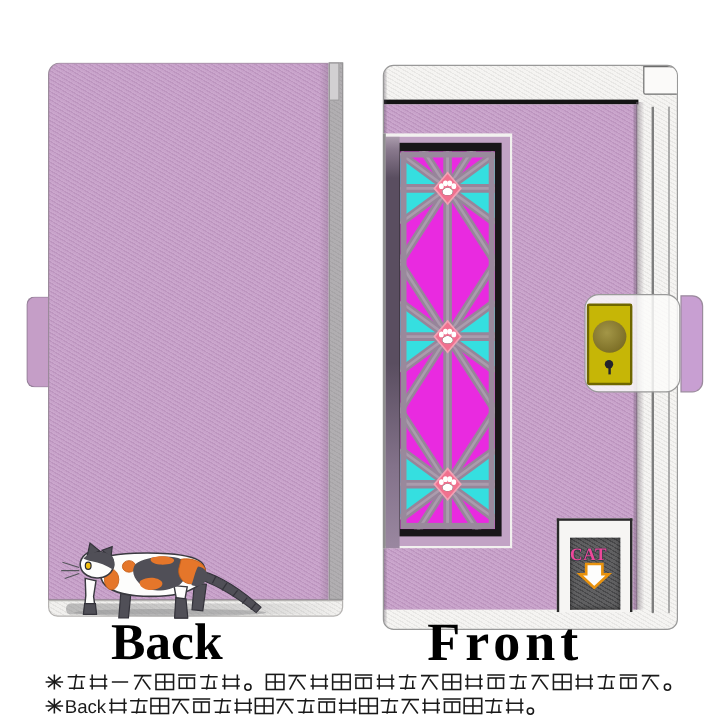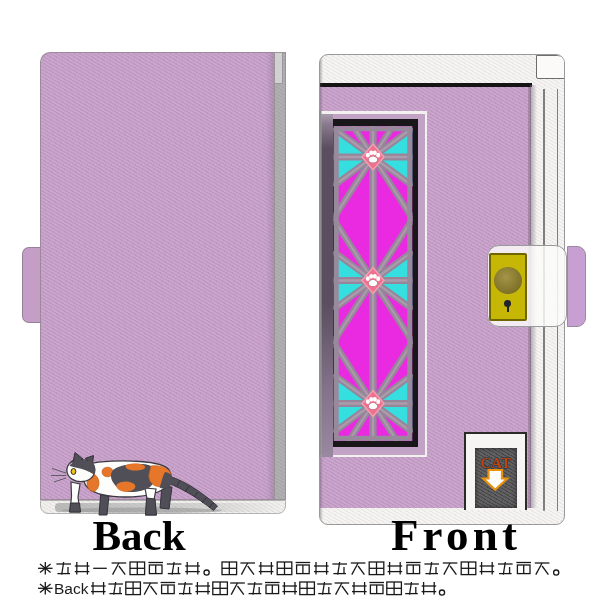--- a/index.html
+++ b/index.html
@@ -238,31 +238,31 @@
 
 <div class="abs" style="left:494px;top:267px;width:28px;height:27px;border-radius:50%;background:radial-gradient(circle at 42% 38%, #a39647, #7a6c24 78%);"></div>
 
 <div class="abs" style="left:504px;top:300px;width:7px;height:7px;border-radius:50%;background:#23232e;"></div>
 <div class="abs" style="left:506.5px;top:305px;width:2.6px;height:7px;background:#23232e;"></div>
 
 <div class="abs" style="left:464px;top:432px;width:63px;height:78px;background:#f6f5f3;border:2px solid #2a2a2a;border-bottom:none;box-sizing:border-box;"></div>
 
 <div class="abs" style="left:475px;top:448px;width:42px;height:60px;background:#58585a;background-image:repeating-linear-gradient(30deg, rgba(0,0,0,0.18) 0 1px, rgba(255,255,255,0.05) 1px 3px);box-shadow:inset 0 0 4px rgba(0,0,0,0.6);"></div>
 
-<div class="abs" style="left:475px;top:455px;width:42px;text-align:center;font-family:'Liberation Serif',serif;font-weight:bold;font-size:14.5px;letter-spacing:0.5px;color:#c2410c;text-shadow:0.7px 0 0 #343e48,-0.7px 0 0 #343e48,0 0.7px 0 #343e48,0 -0.7px 0 #343e48;">CAT</div>
+<div class="abs" style="left:475px;top:455px;width:42px;font-family:'Liberation Serif',serif;font-weight:bold;font-size:14.5px;letter-spacing:0.5px;color:#ec4899;text-shadow:0.7px 0 0 #343e48,-0.7px 0 0 #343e48,0 0.7px 0 #343e48,0 -0.7px 0 #343e48;">CAT</div>
 
 <div class="abs" style="left:479px;top:468px;width:34px;height:24px;">
 <svg width="34" height="24" viewBox="0 0 34 24">
   <path d="M9.5 2 L23 2 L23 10.5 L28.3 10.5 L16.2 21.8 L4.2 10.5 L9.5 10.5 Z" fill="#fdfdfc" stroke="#e8920e" stroke-width="2.2" stroke-linejoin="miter"></path>
 </svg>
 </div>
 
 <div class="abs" style="left:39px;top:511px;width:200px;text-align:center;font-family:'Liberation Serif',serif;font-weight:bold;font-size:43px;color:#000;">Back</div>
 
-<div class="abs" style="left:356px;top:509px;width:200px;text-align:center;font-family:'Liberation Serif',serif;font-weight:bold;font-size:45px;letter-spacing:4.2px;color:#000;">Front</div>
+<div class="abs" style="left:356px;top:509px;width:200px;font-family:'Liberation Serif',serif;font-weight:bold;font-size:45px;letter-spacing:4.2px;color:#000;">Front</div>
 
 <div class="abs" style="left:0;top:553px;width:600px;height:47px;">
 <svg id="cap" width="600" height="47" viewBox="0 0 600 47">
       <g stroke="#191919" fill="none" stroke-width="1.3">
         <line x1="40" y1="11" x2="50.6" y2="19.6"></line>
         <line x1="50.6" y1="11" x2="40" y2="19.6"></line>
         <line x1="45.3" y1="9" x2="45.3" y2="21.6"></line>
         <line x1="38" y1="15.3" x2="52.6" y2="15.3"></line>
       </g>
       <g stroke="#191919" fill="none" stroke-width="1.3">

